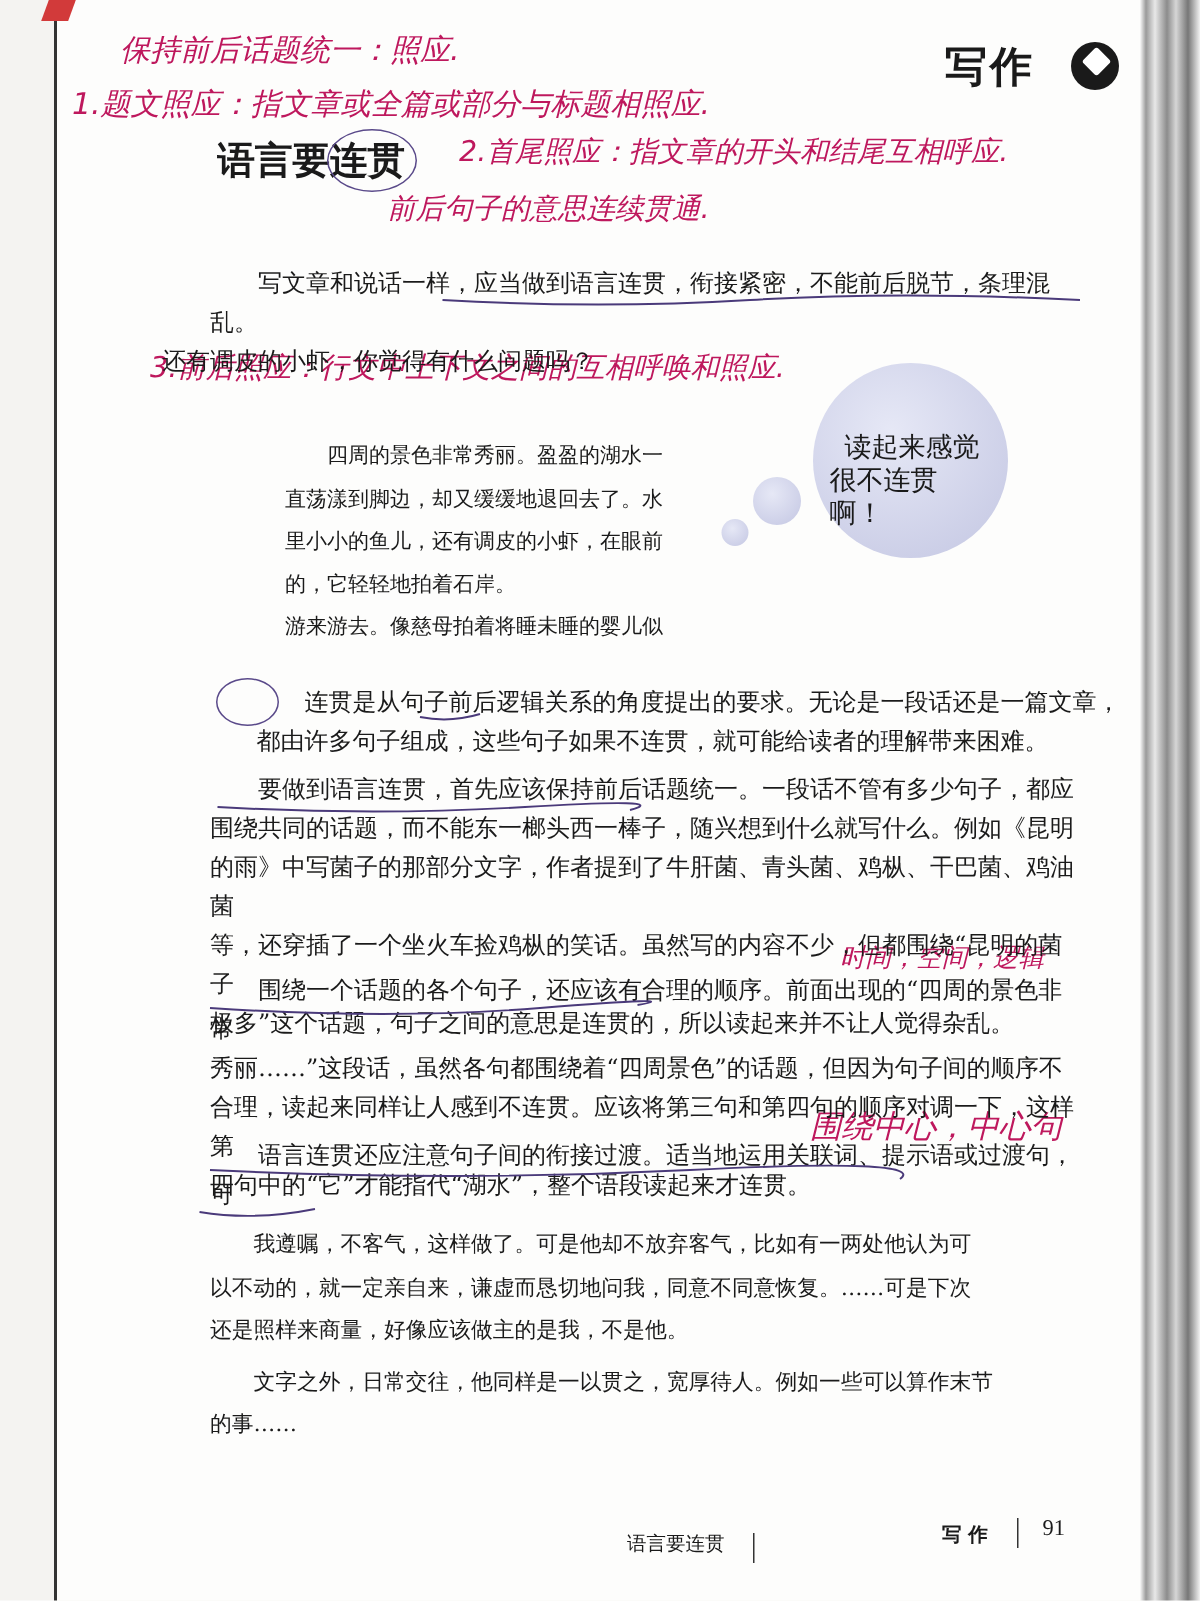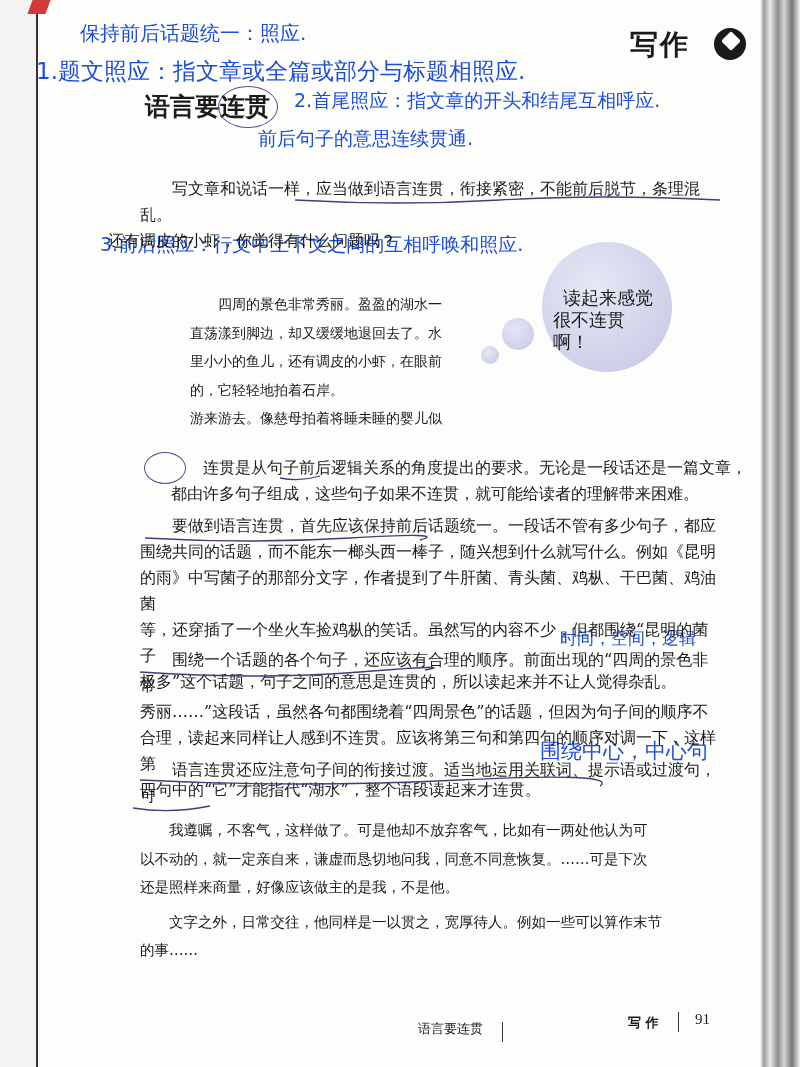--- a/index.html
+++ b/index.html
@@ -1,20 +1,20 @@
 <!DOCTYPE html>
 <html><head>
 <meta charset="utf-8">
 <style>
   html,body{margin:0;padding:0;}
   body{width:800px;height:1067px;background:#f4f3f1;position:relative;overflow:hidden;font-family:"DejaVu Serif","Liberation Serif",serif;color:#1a1a1a;}
   .page{position:absolute;left:36px;top:0;width:724px;height:1067px;background:#fdfdfc;border-left:2px solid #333;}
   .red-corner{position:absolute;left:30px;top:0;width:18px;height:14px;background:#d23a3a;transform:skewX(-20deg);}
   .edge{position:absolute;left:760px;top:0;width:40px;height:1067px;background:linear-gradient(90deg,#fafafa 0,#9a9a9a 10%,#e8e8e8 25%,#8c8c8c 45%,#d6d6d6 60%,#777 80%,#f2f2f2 100%);}
-  .hw{position:absolute;color:#1d4ed8;font-family:"DejaVu Sans",sans-serif;white-space:nowrap;}
+  .hw{position:absolute;color:#be185d;font-family:"DejaVu Sans",sans-serif;font-style:italic;white-space:nowrap;}
   .section-title{position:absolute;left:630px;top:26px;font-family:"DejaVu Sans",sans-serif;font-size:28px;font-weight:bold;letter-spacing:2px;}
   .section-icon{position:absolute;left:714px;top:28px;width:32px;height:32px;border-radius:50%;background:#1a1a1a;}
   .section-icon:after{content:"";position:absolute;left:10px;top:6px;width:14px;height:14px;background:#fff;transform:rotate(45deg);border-radius:2px;}
   .lesson-title{position:absolute;left:145px;top:90px;font-family:"DejaVu Sans",sans-serif;font-size:25px;font-weight:bold;}
   .circle-mark{position:absolute;border:1.5px solid #5a4a8a;border-radius:50%;}
   .p{position:absolute;left:140px;width:580px;font-size:16px;line-height:26px;}
   .kai{font-family:"DejaVu Serif",serif;font-size:14.5px;line-height:28.5px;}
   .bubble{position:absolute;border-radius:50%;background:radial-gradient(circle at 40% 35%,#e6e8f6,#c3c6e2);}
   .bubble-text{position:absolute;left:553px;top:287px;width:100px;font-size:18px;line-height:22px;text-align:right;font-family:Liberation Serif, serif;}
   .footer-left{position:absolute;left:418px;top:1020px;font-size:13px;}
@@ -28,22 +28,22 @@
 <div class="page"></div>
 <div class="red-corner"></div>
 <div class="edge"></div>
 
 <div class="section-title">写作</div>
 <div class="section-icon"></div>
 <div class="lesson-title">语言要连贯</div>
 <div class="circle-mark" style="left:218px;top:86px;width:58px;height:40px;"></div>
 
 <div class="hw" style="left:80px;top:20px;font-size:20px;">保持前后话题统一：照应.</div>
-<div class="hw" style="left:36px;top:56px;font-size:23px;">1.题文照应：指文章或全篇或部分与标题相照应.</div>
-<div class="hw" style="left:294px;top:88px;font-size:19px;">2.首尾照应：指文章的开头和结尾互相呼应.</div>
+<div class="hw" style="left:48px;top:56px;font-size:20px;">1.题文照应：指文章或全篇或部分与标题相照应.</div>
+<div class="hw" style="left:306px;top:88px;font-size:19px;">2.首尾照应：指文章的开头和结尾互相呼应.</div>
 <div class="hw" style="left:258px;top:126px;font-size:19px;">前后句子的意思连续贯通.</div>
 <div class="hw" style="left:100px;top:232px;font-size:19px;">3.前后照应：行文中上下文之间的互相呼唤和照应.</div>
 <div class="hw" style="left:560px;top:627px;font-size:17px;text-align:center;">时间，空间，逻辑</div>
 <div class="hw" style="left:540px;top:737px;font-size:21px;">围绕中心，中心句</div>
 
 <div class="p" style="left:140px;top:176px;text-indent:2em;">
   <span>写文章和说话一样，应当做到语言连贯，衔接紧密，不能前后脱节，条理混乱。</span><br>
   <span style="margin-left:-2em;display:inline-block;text-indent:0;">还有调皮的小虾，你觉得有什么问题吗？</span>
 </div>
 

